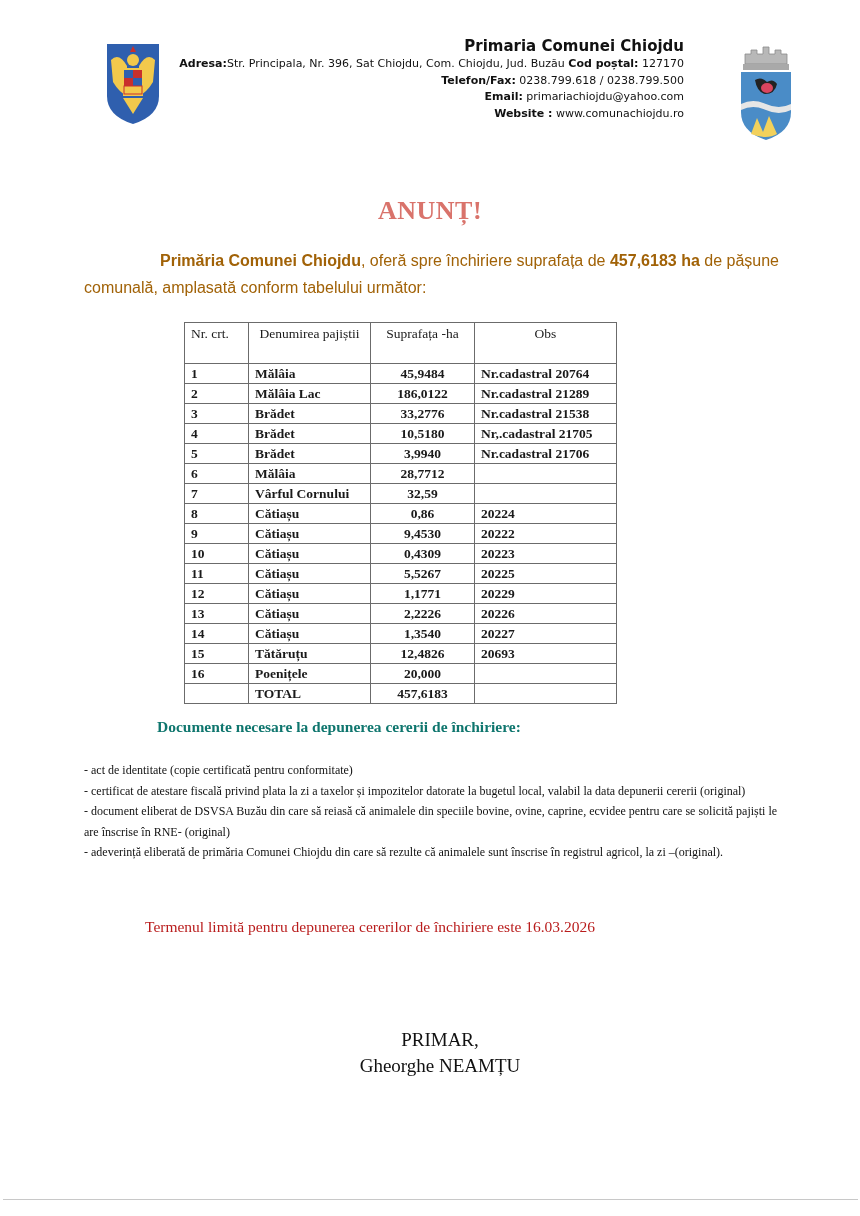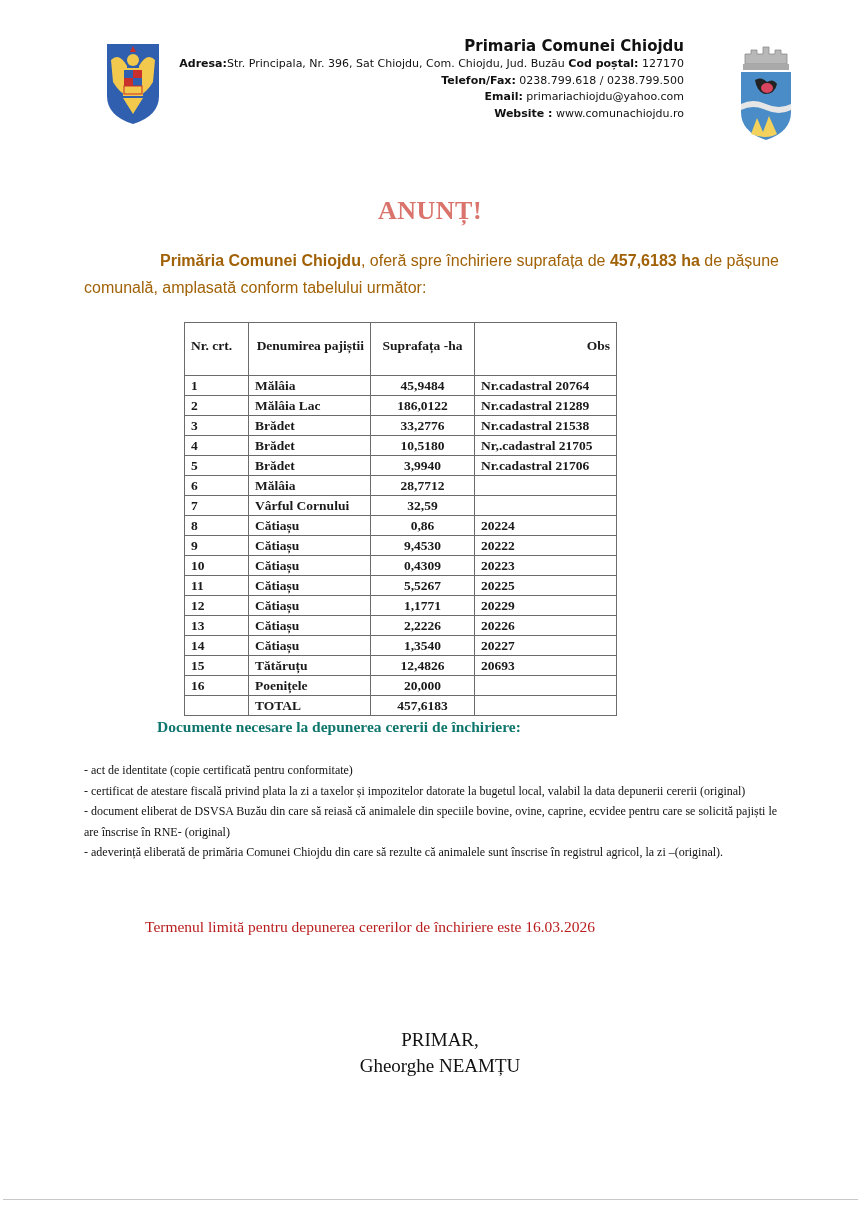--- a/index.html
+++ b/index.html
@@ -21,26 +21,26 @@
 
   .intro { position: absolute; left: 84px; top: 247px; width: 700px;
     font-family: "Liberation Sans", sans-serif; font-size: 16px; line-height: 27px; color: #a16207; }
   .intro .indent { display: inline-block; width: 76px; }
   .intro b { font-weight: bold; }
 
   
   table.pasuni { position: absolute; left: 184px; top: 322px; border-collapse: collapse;
     font-family: "Liberation Serif", serif; font-weight: bold; font-size: 13.5px; color: #1a1a1a; }
   table.pasuni td, table.pasuni th { border: 1px solid #6b6b6b; padding: 0 6px; height: 19px; line-height: 19px; }
-  table.pasuni th { vertical-align: top; font-weight: bold; line-height: 17px; padding-top: 14px; height: 38px; }
+  table.pasuni th { vertical-align: top; font-weight: normal; line-height: 17px; padding-top: 2px; height: 38px; }
   .c-nr { width: 51px; text-align: left; }
   .c-den { width: 109px; text-align: left; }
   .c-sup { width: 91px; text-align: center; }
   .c-obs { width: 129px; text-align: left; }
-  th.c-den, th.c-obs { text-align: right; }
+  th.c-den, th.c-obs { text-align: center; }
   th.c-nr { text-align: left; }
 
   .docs-heading { position: absolute; left: 157px; top: 718px;
     font-family: "Liberation Serif", serif; font-weight: bold; font-size: 15.5px; color: #0f766e; }
   .docs-list { position: absolute; left: 84px; top: 760px; width: 700px;
     font-family: "Liberation Serif", serif; font-size: 12px; line-height: 20.5px; color: #111; }
   .docs-list p { margin: 0; }
 
   .deadline { position: absolute; left: 145px; top: 918px;
     font-family: "Liberation Serif", serif; font-weight: normal; font-size: 15.5px; color: #b91c1c; }

